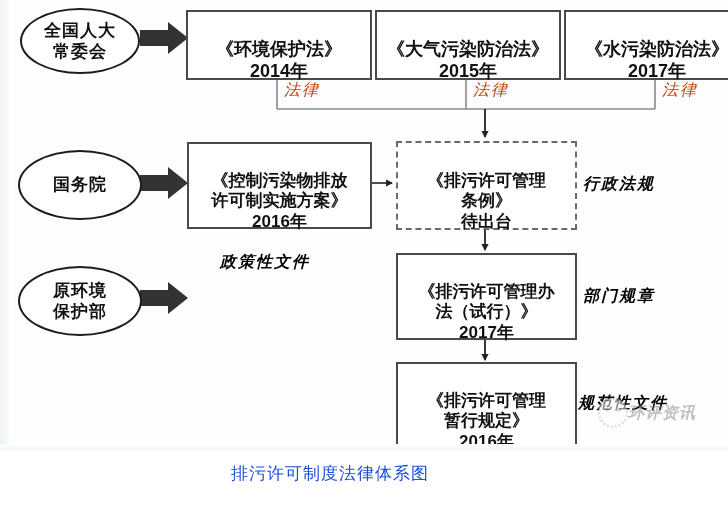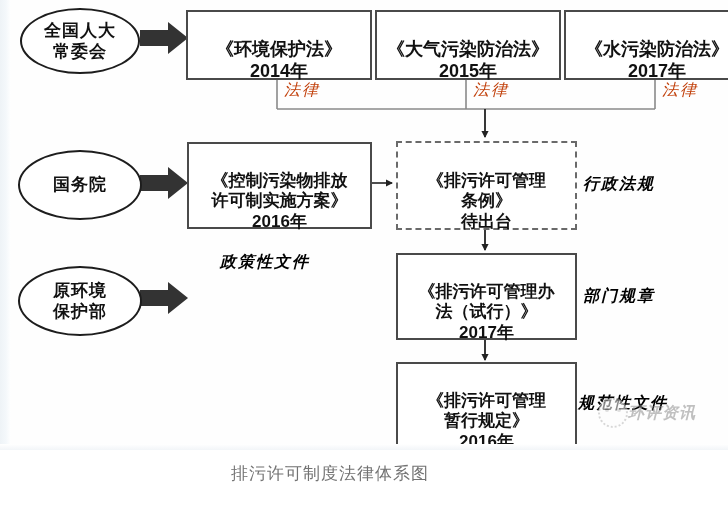--- a/index.html
+++ b/index.html
@@ -146,21 +146,21 @@
     letter-spacing: 1px;
   }
 
   
   .caption {
     position: absolute;
     left: 0;
     top: 462px;
     width: 660px;
     text-align: center;
-    color: #737373;
+    color: #1d4ed8;
     font-size: 17px;
     letter-spacing: 1px;
   }
 </style>
 </head>
 <body>
 
 <div id="root">
 
   <div class="diagram-canvas">

